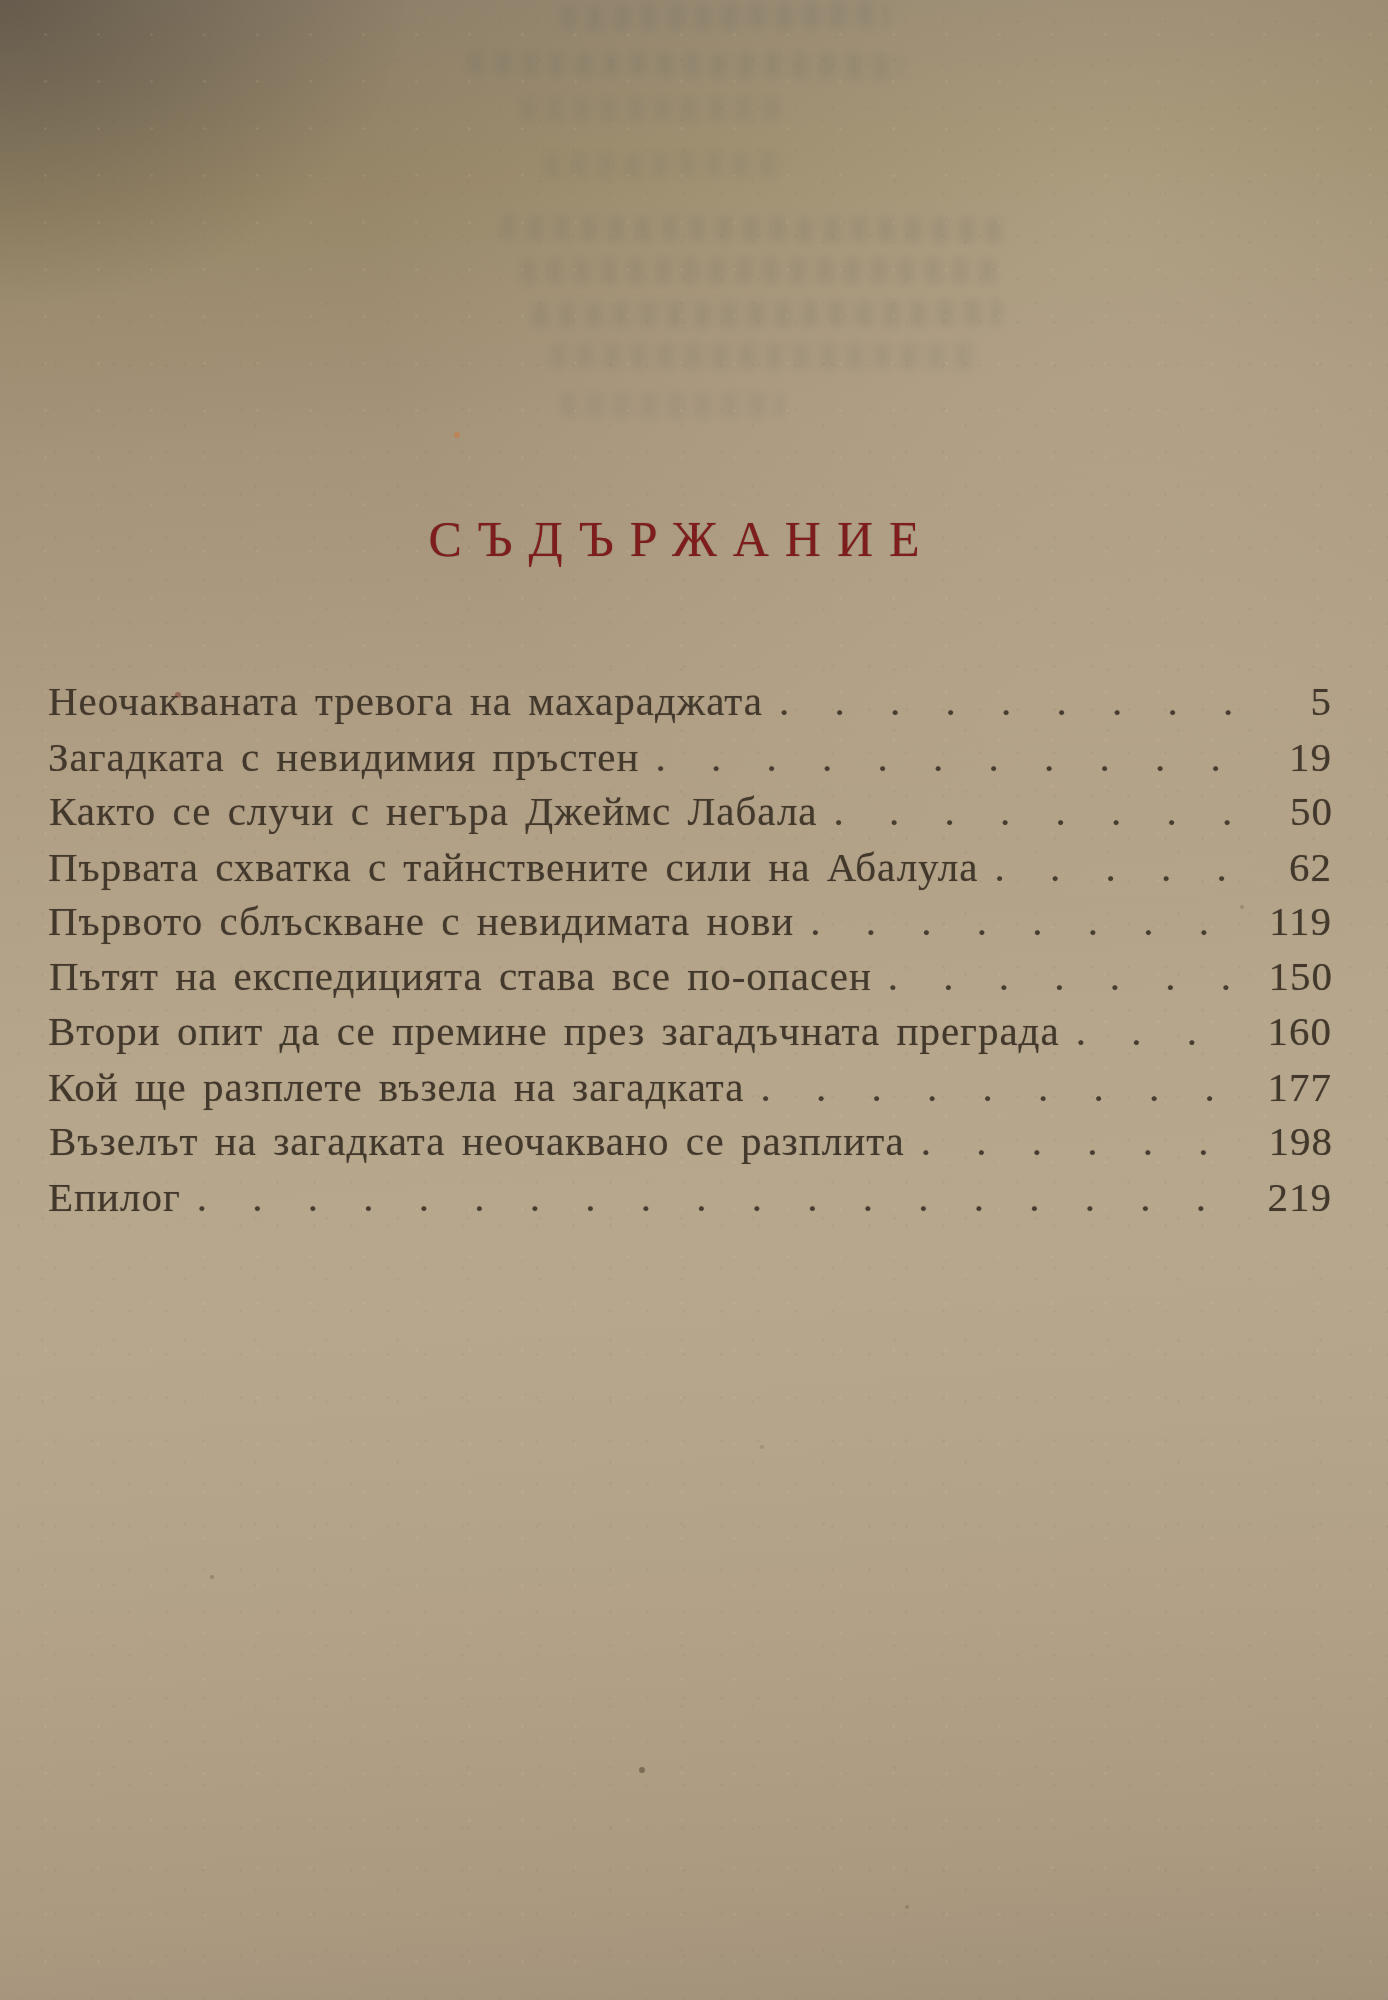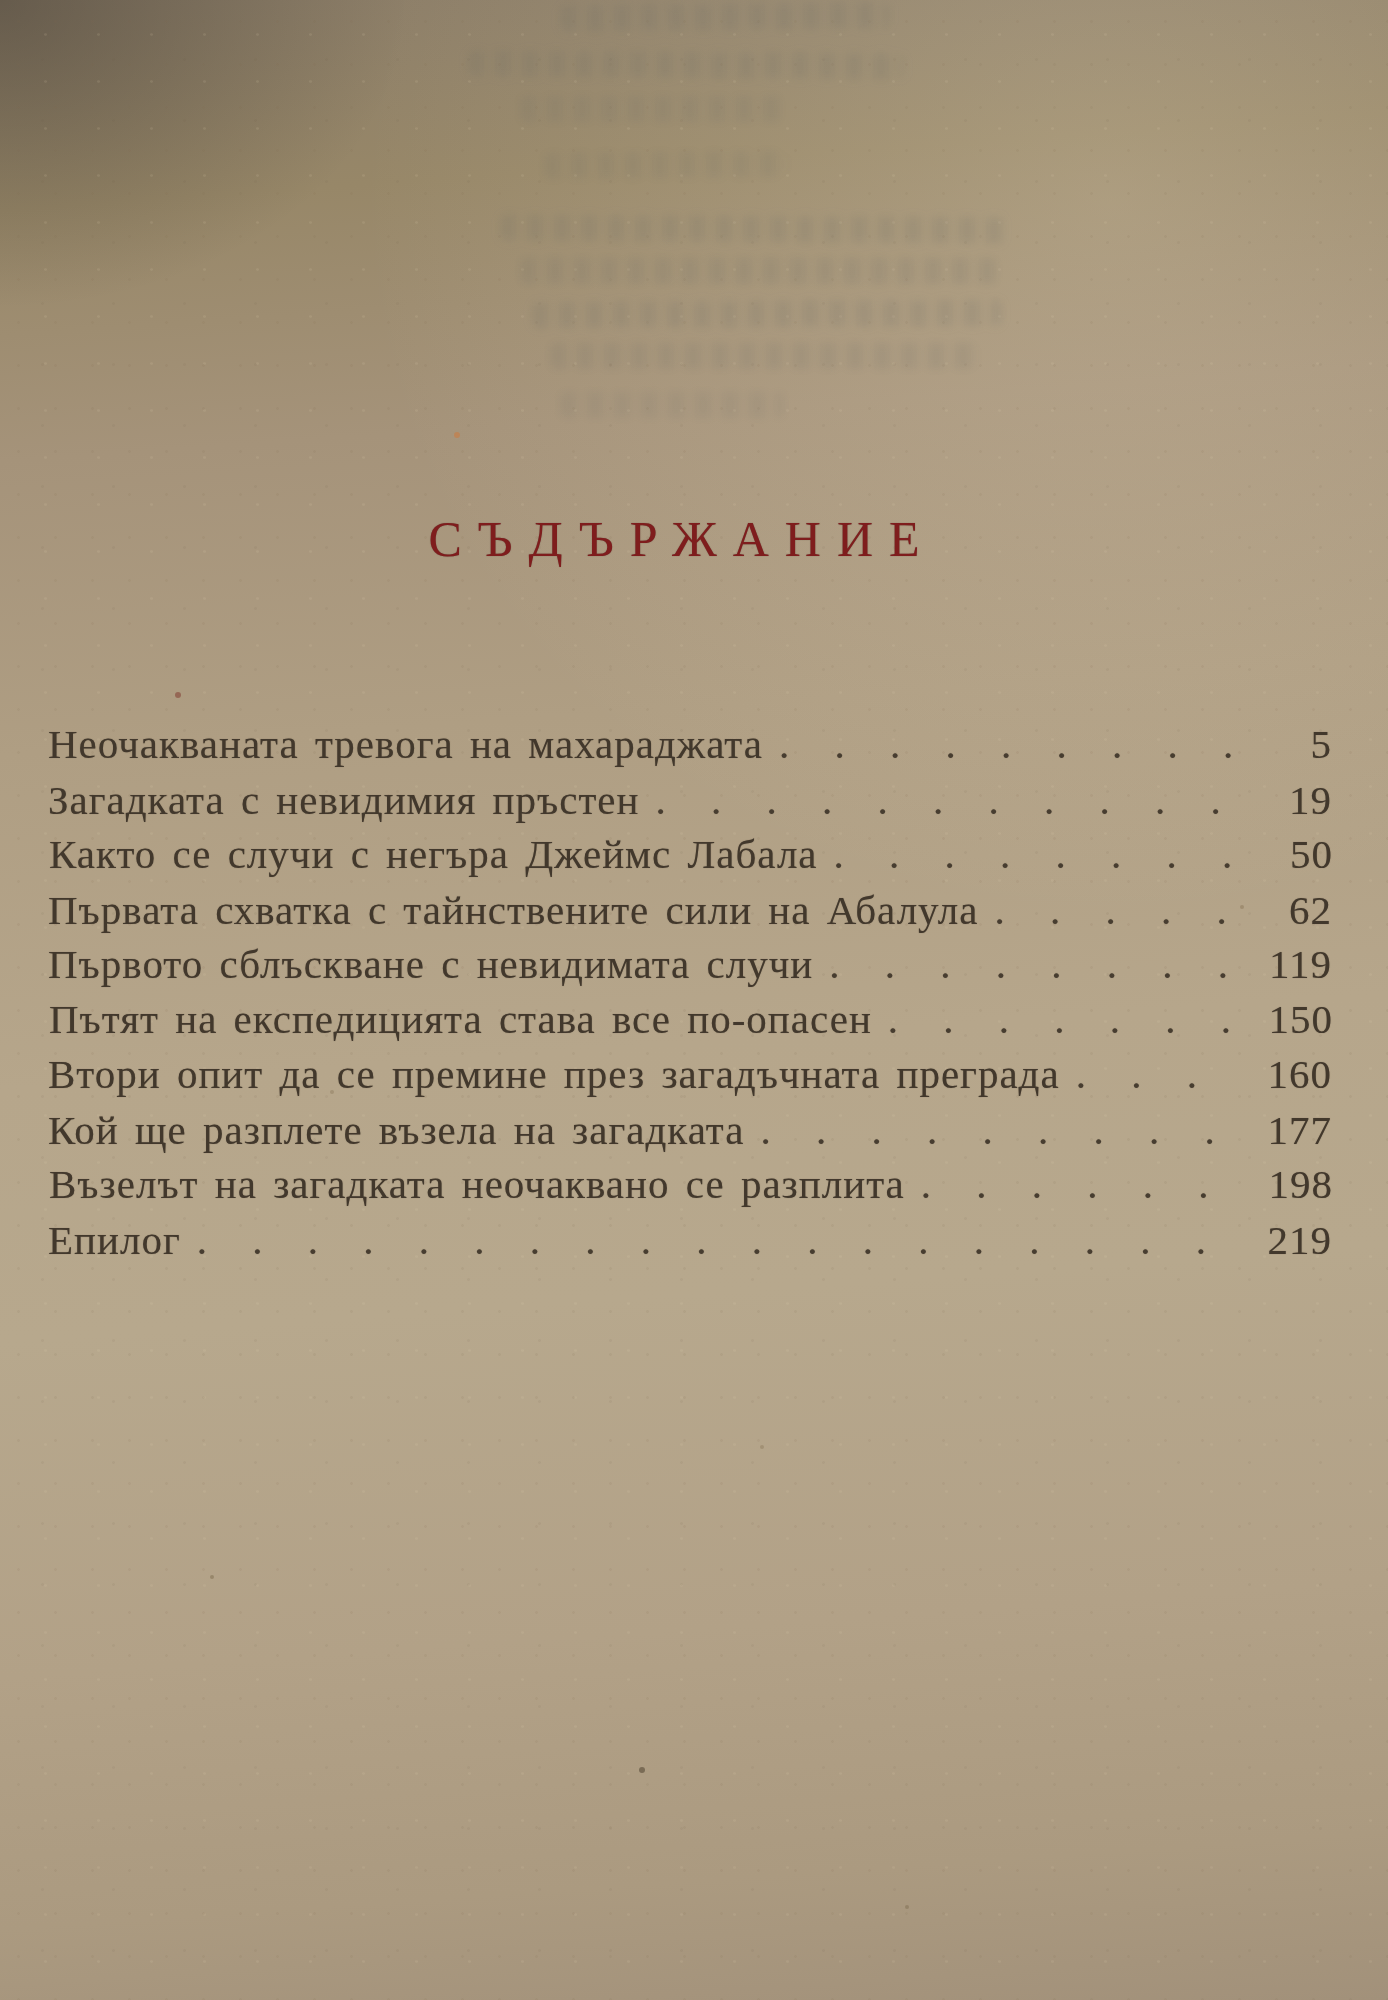--- a/index.html
+++ b/index.html
@@ -50,21 +50,21 @@
       330px 1090px 0 0 rgba(120,100,70,0.30),
       760px 1445px 0 0 rgba(120,100,70,0.30);}
   
   .title{
     position:absolute;left:0;right:40px;top:510px;text-align:center;
     font-size:50px;letter-spacing:16px;margin-right:-16px;
     color:#7f1d1d;text-shadow:0 0 1px rgba(57,49,42,0.55);
     white-space:nowrap;
   }
   
-  .toc{position:absolute;left:48px;right:56px;top:720px;color:#42382c;}
+  .toc{position:absolute;left:48px;right:56px;top:677px;color:#42382c;}
   .row{display:flex;align-items:baseline;height:55px;font-size:41px;
     letter-spacing:1px;word-spacing:5px;
     text-shadow:0 0 1px rgba(66,56,44,0.45);}
   .lbl{white-space:nowrap;flex:0 0 auto;}
   .dots{flex:1 1 0;min-width:0;overflow:hidden;white-space:nowrap;margin-left:16px;
     letter-spacing:9px;word-spacing:17px;opacity:.95;}
   .dots::after{content:". . . . . . . . . . . . . . . . . . . . . . . . . . . . . . . . . . . . . . . .";}
   .num{flex:0 0 auto;min-width:86px;text-align:right;margin-left:12px;white-space:nowrap;}
   .row:nth-child(even){transform:translateY(1px);}
   .row:nth-child(3n){transform:translateX(1px);}
@@ -103,21 +103,21 @@
     <span class="lbl">Както се случи с негъра Джеймс Лабала</span>
       <span class="dots"></span>
       <span class="num">50</span>
   </div>
   <div class="row">
     <span class="lbl">Първата схватка с тайнствените сили на Абалула</span>
       <span class="dots"></span>
       <span class="num">62</span>
   </div>
   <div class="row">
-    <span class="lbl">Първото сблъскване с невидимата случи</span>
+    <span class="lbl">Първото сблъскване с невидимата нови</span>
       <span class="dots"></span>
       <span class="num">119</span>
   </div>
   <div class="row">
     <span class="lbl">Пътят на експедицията става все по-опасен</span>
       <span class="dots"></span>
       <span class="num">150</span>
   </div>
   <div class="row">
     <span class="lbl">Втори опит да се премине през загадъчната преграда</span>

